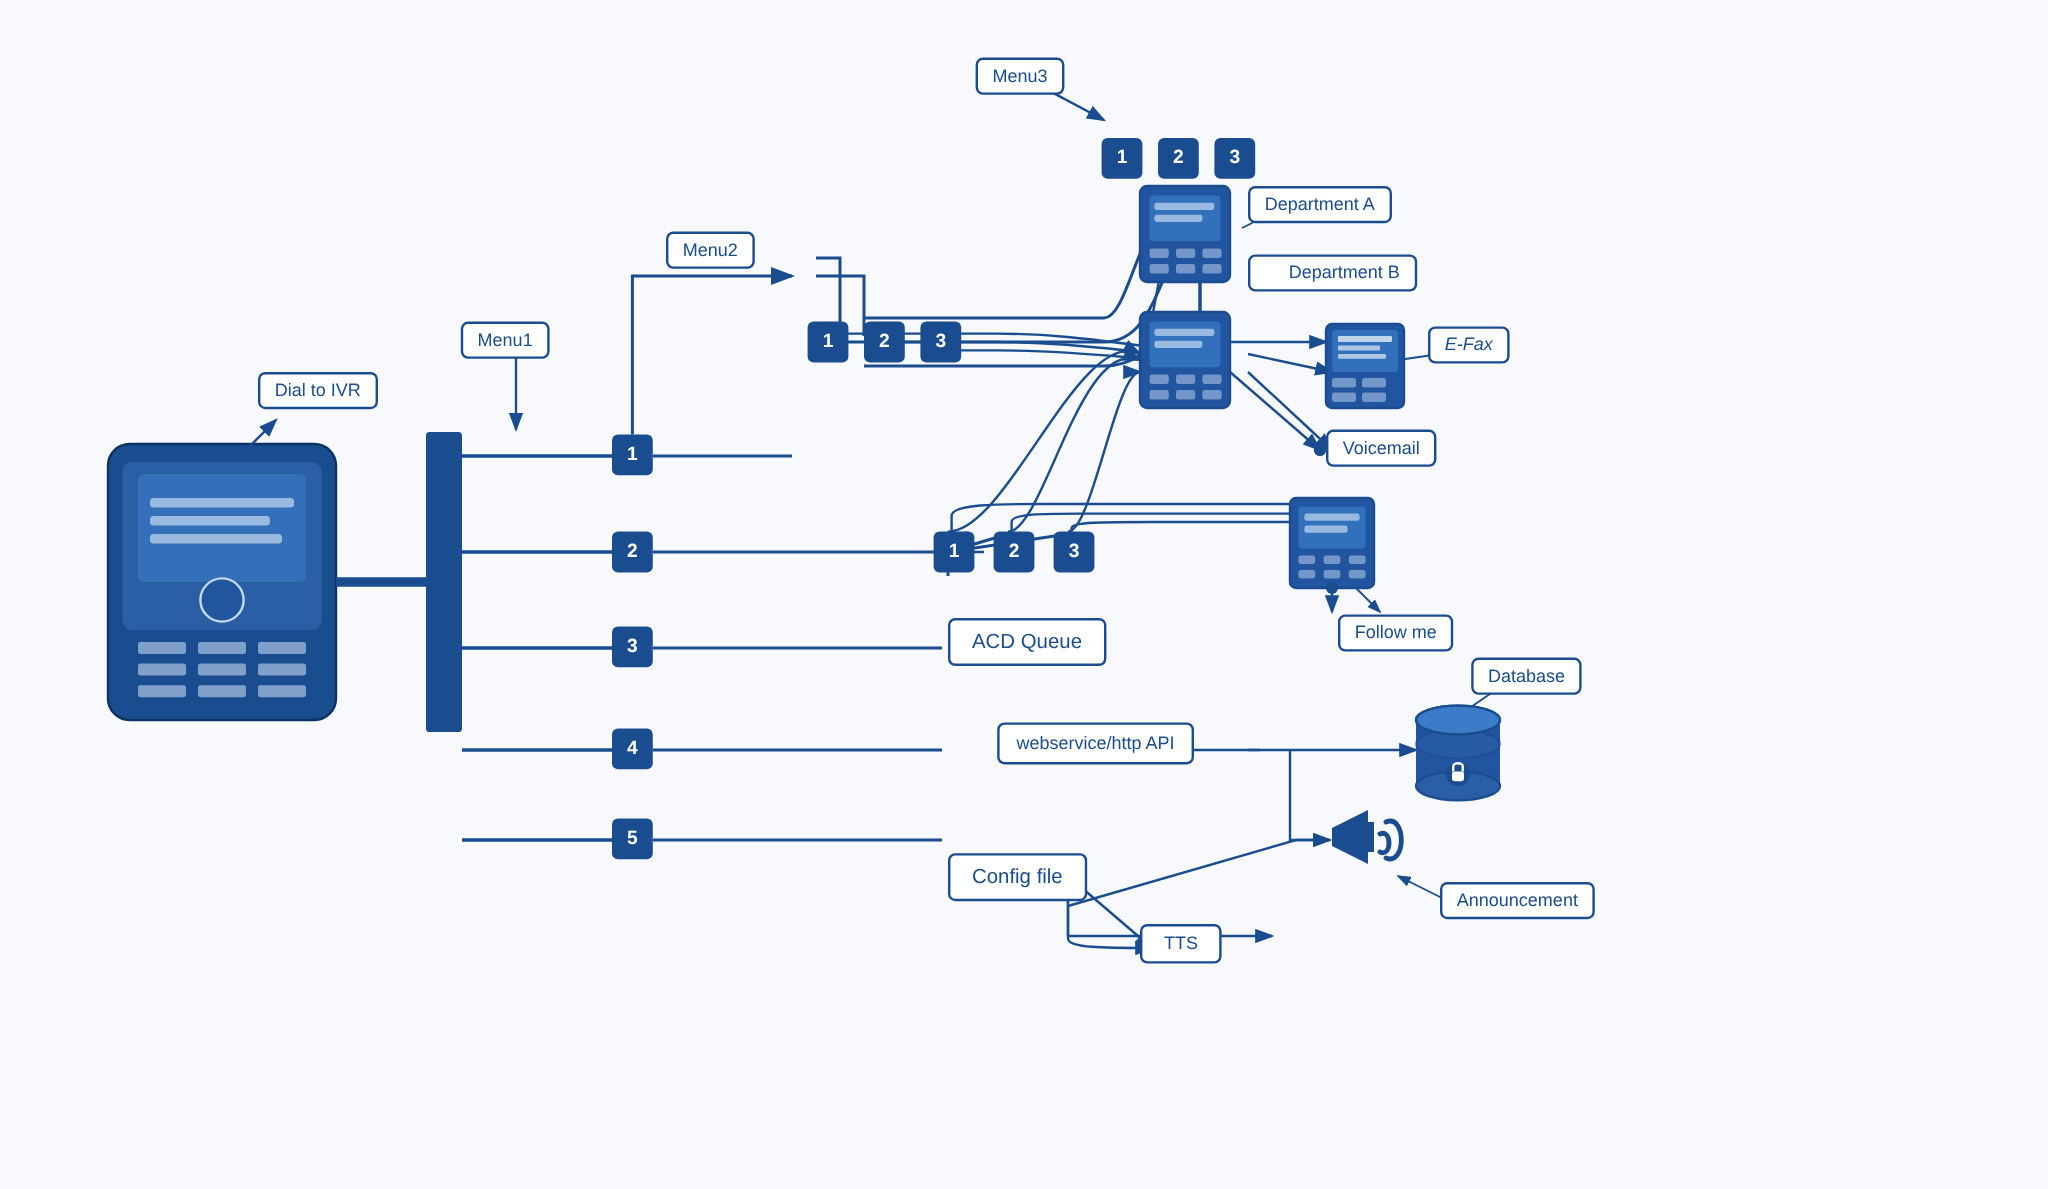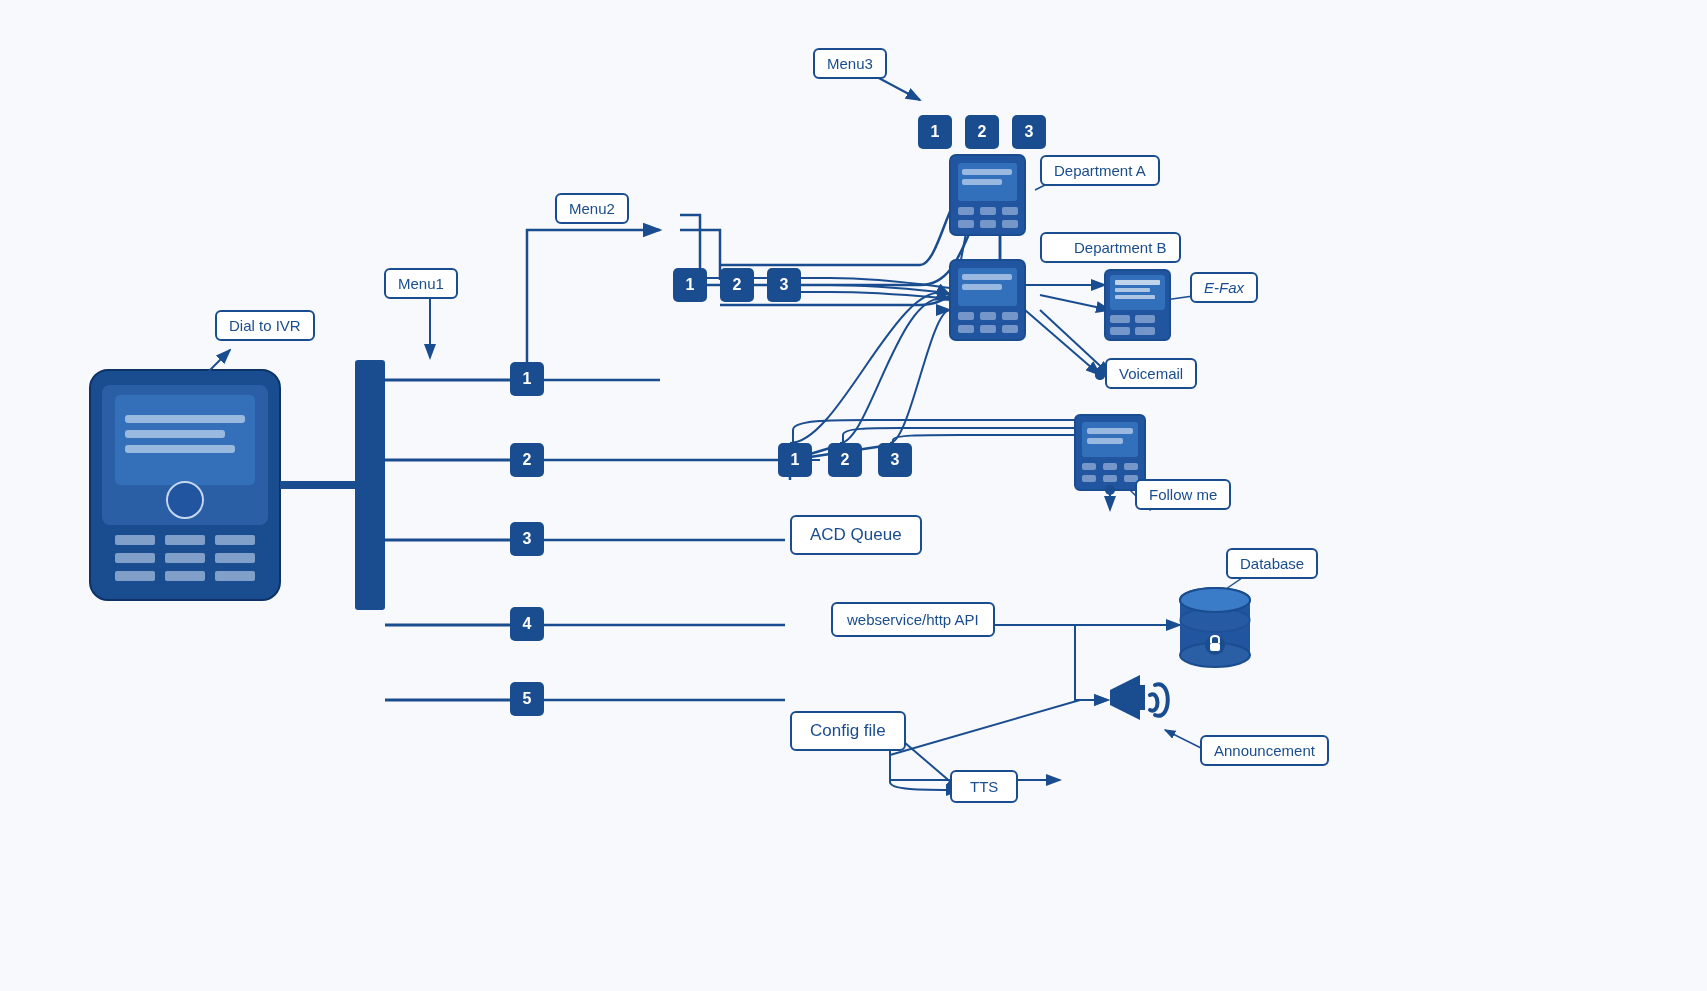--- a/index.html
+++ b/index.html
@@ -289,27 +289,27 @@
   <div class="label-box" style="left:215px; top:310px;">Dial to IVR</div>
 
   <div class="label-box" style="left:370px; top:268px;margin-left:14px;">Menu1</div>
 
   <div class="label-box" style="left:555px; top:193px;">Menu2</div>
 
   <div class="label-box" style="left:813px; top:48px;">Menu3</div>
 
   <div class="label-box" style="left:1040px; top:155px;">Department A</div>
 
-  <div class="label-box" style="left:1040px; top:232px;padding-left:32px;">Department B</div>
+  <div class="label-box" style="left:1040px; top:212px;padding-left:32px;">Department B</div>
 
   <div class="label-box" style="left:1190px; top:272px;font-style:italic;">E-Fax</div>
 
   <div class="label-box" style="left:1105px; top:358px;">Voicemail</div>
 
-  <div class="label-box" style="left:1115px; top:479px;margin-left:20px;">Follow me</div>
+  <div class="label-box" style="left:1115px; top:512px;">Follow me</div>
 
   <div class="label-box" style="left:790px; top:515px; font-size:17px; padding:8px 18px;">ACD Queue</div>
 
   <div class="label-box" style="left:790px; top:602px; font-size:15px; padding:7px 14px;margin-left:41px;">webservice/http API</div>
 
   <div class="label-box" style="left:790px; top:678px; font-size:17px; padding:8px 18px;margin-top:33px;">Config file</div>
 
   <div class="label-box" style="left:950px; top:770px; padding:6px 18px;">TTS</div>
 
   <div class="label-box" style="left:1226px; top:548px;">Database</div>

